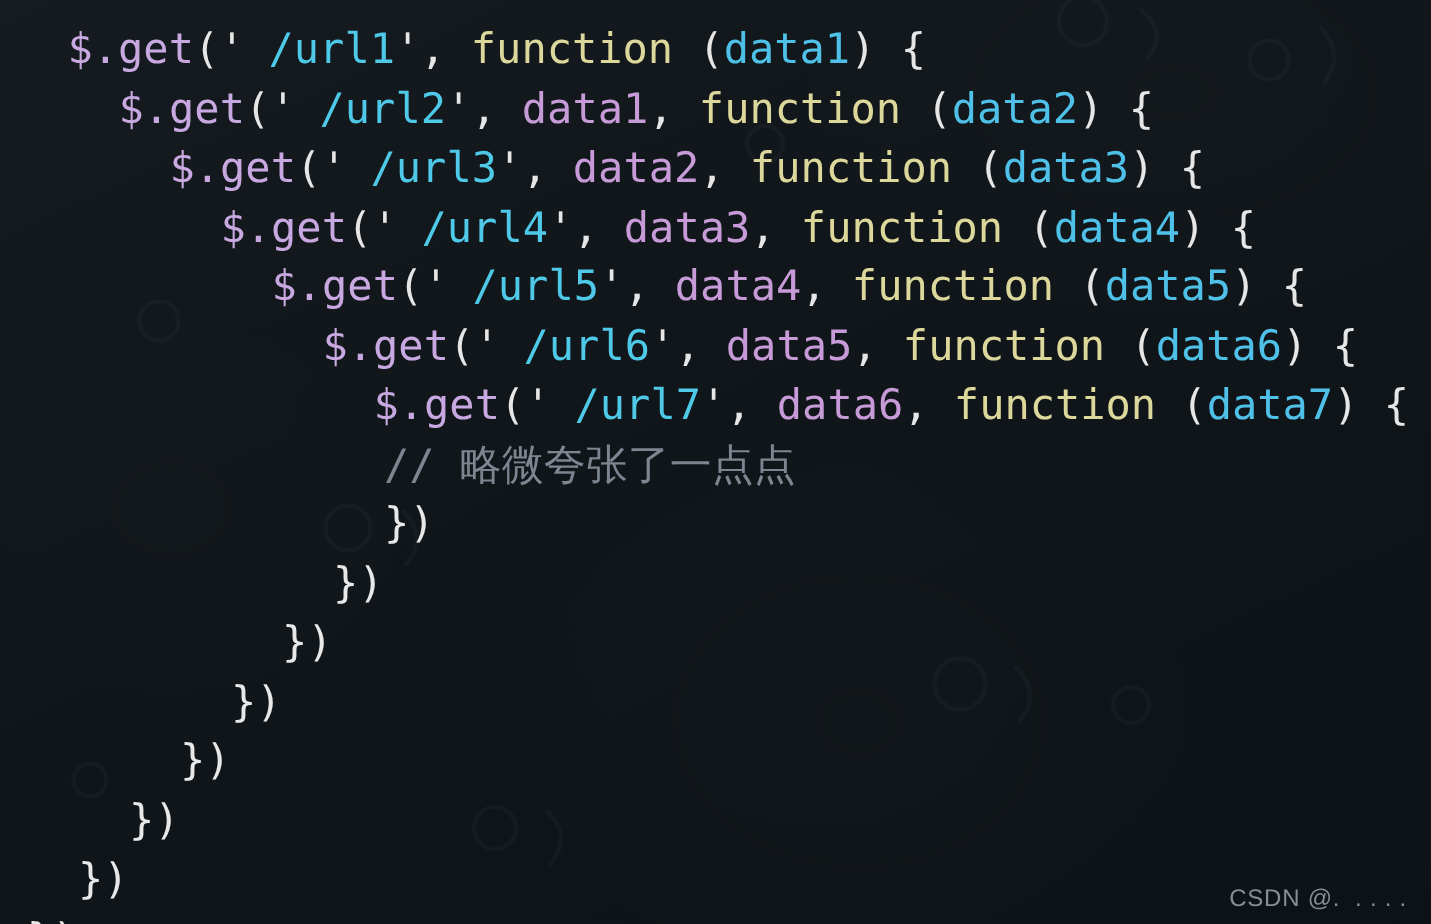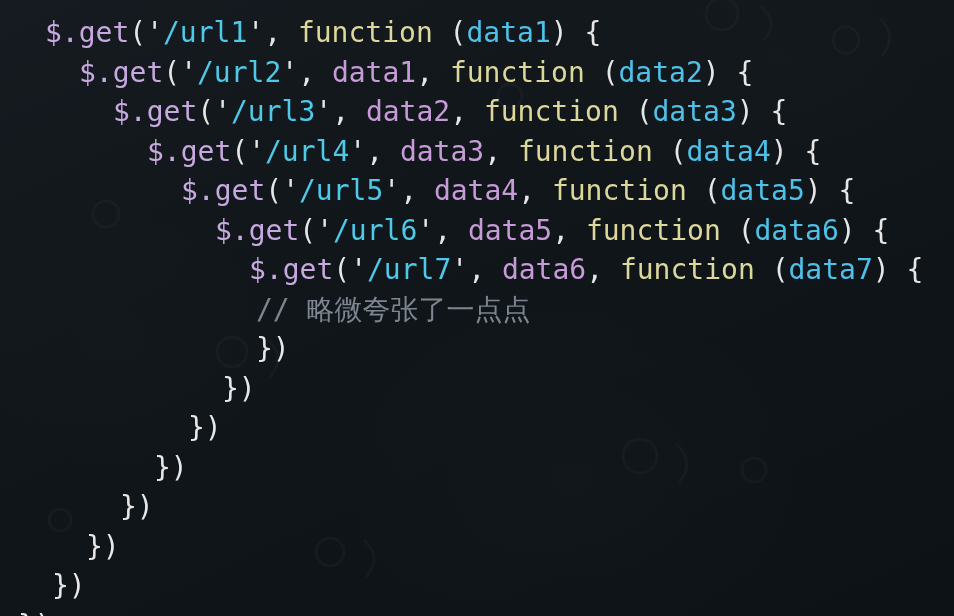--- a/index.html
+++ b/index.html
@@ -47,21 +47,21 @@
 
   .line {
     height: 39.5px;
     white-space: pre;
     display: block;
   }
 
   
   .tk-call    { color: #c8a8e0; margin-left: 27px; }   
   .tk-punct   { color: #e6e6e6; }   
-  .tk-url     { color: #4ec9e8; }   
+  .tk-url     { color: #4ec9e8; margin-left: 16px; }   
   .tk-arg     { color: #c79bd8; }   
   .tk-kw      { color: #dcd79a; }   
   .tk-param   { color: #4fc1e9; }   
   .tk-comment { color: #7c8590; }   
   .tk-brace   { color: #e8e8e8; }   
 
   #watermark {
     position: absolute;
     right: 16px;
     bottom: 6px;
@@ -93,13 +93,14 @@
       <circle cx="106" cy="214" r="13"></circle>
       <circle cx="330" cy="552" r="14"></circle>
       <path d="M364 540 q19 18 2 37"></path>
       <circle cx="510" cy="96" r="12"></circle>
       <circle cx="60" cy="520" r="11"></circle>
     </g>
   </svg>
 
   <div id="code"><div class="line" style="padding-left: 18px;"><span class="tk-call">$.get</span><span class="tk-punct">(</span><span class="tk-punct">'</span><span class="tk-url">/url1</span><span class="tk-punct">'</span><span class="tk-punct">, </span><span class="tk-kw">function</span><span class="tk-punct"> </span><span class="tk-punct">(</span><span class="tk-param">data1</span><span class="tk-punct">)</span><span class="tk-punct"> {</span></div><div class="line" style="padding-left: 52px;"><span class="tk-call">$.get</span><span class="tk-punct">(</span><span class="tk-punct">'</span><span class="tk-url">/url2</span><span class="tk-punct">'</span><span class="tk-punct">, </span><span class="tk-arg">data1</span><span class="tk-punct">, </span><span class="tk-kw">function</span><span class="tk-punct"> </span><span class="tk-punct">(</span><span class="tk-param">data2</span><span class="tk-punct">)</span><span class="tk-punct"> {</span></div><div class="line" style="padding-left: 86px;"><span class="tk-call">$.get</span><span class="tk-punct">(</span><span class="tk-punct">'</span><span class="tk-url">/url3</span><span class="tk-punct">'</span><span class="tk-punct">, </span><span class="tk-arg">data2</span><span class="tk-punct">, </span><span class="tk-kw">function</span><span class="tk-punct"> </span><span class="tk-punct">(</span><span class="tk-param">data3</span><span class="tk-punct">)</span><span class="tk-punct"> {</span></div><div class="line" style="padding-left: 120px;"><span class="tk-call">$.get</span><span class="tk-punct">(</span><span class="tk-punct">'</span><span class="tk-url">/url4</span><span class="tk-punct">'</span><span class="tk-punct">, </span><span class="tk-arg">data3</span><span class="tk-punct">, </span><span class="tk-kw">function</span><span class="tk-punct"> </span><span class="tk-punct">(</span><span class="tk-param">data4</span><span class="tk-punct">)</span><span class="tk-punct"> {</span></div><div class="line" style="padding-left: 154px;"><span class="tk-call">$.get</span><span class="tk-punct">(</span><span class="tk-punct">'</span><span class="tk-url">/url5</span><span class="tk-punct">'</span><span class="tk-punct">, </span><span class="tk-arg">data4</span><span class="tk-punct">, </span><span class="tk-kw">function</span><span class="tk-punct"> </span><span class="tk-punct">(</span><span class="tk-param">data5</span><span class="tk-punct">)</span><span class="tk-punct"> {</span></div><div class="line" style="padding-left: 188px;"><span class="tk-call">$.get</span><span class="tk-punct">(</span><span class="tk-punct">'</span><span class="tk-url">/url6</span><span class="tk-punct">'</span><span class="tk-punct">, </span><span class="tk-arg">data5</span><span class="tk-punct">, </span><span class="tk-kw">function</span><span class="tk-punct"> </span><span class="tk-punct">(</span><span class="tk-param">data6</span><span class="tk-punct">)</span><span class="tk-punct"> {</span></div><div class="line" style="padding-left: 222px;"><span class="tk-call">$.get</span><span class="tk-punct">(</span><span class="tk-punct">'</span><span class="tk-url">/url7</span><span class="tk-punct">'</span><span class="tk-punct">, </span><span class="tk-arg">data6</span><span class="tk-punct">, </span><span class="tk-kw">function</span><span class="tk-punct"> </span><span class="tk-punct">(</span><span class="tk-param">data7</span><span class="tk-punct">)</span><span class="tk-punct"> {</span></div><div class="line" style="padding-left: 256px;"><span class="tk-comment">// 略微夸张了一点点</span></div><div class="line" style="padding-left: 256px;"><span class="tk-brace">})</span></div><div class="line" style="padding-left: 222px;"><span class="tk-brace">})</span></div><div class="line" style="padding-left: 188px;"><span class="tk-brace">})</span></div><div class="line" style="padding-left: 154px;"><span class="tk-brace">})</span></div><div class="line" style="padding-left: 120px;"><span class="tk-brace">})</span></div><div class="line" style="padding-left: 86px;"><span class="tk-brace">})</span></div><div class="line" style="padding-left: 52px;"><span class="tk-brace">})</span></div><div class="line" style="padding-left: 18px;"><span class="tk-brace">})</span></div></div>
 
+  <div id="watermark">CSDN @.  . . . .</div>
 </div>
 
 </body></html>

